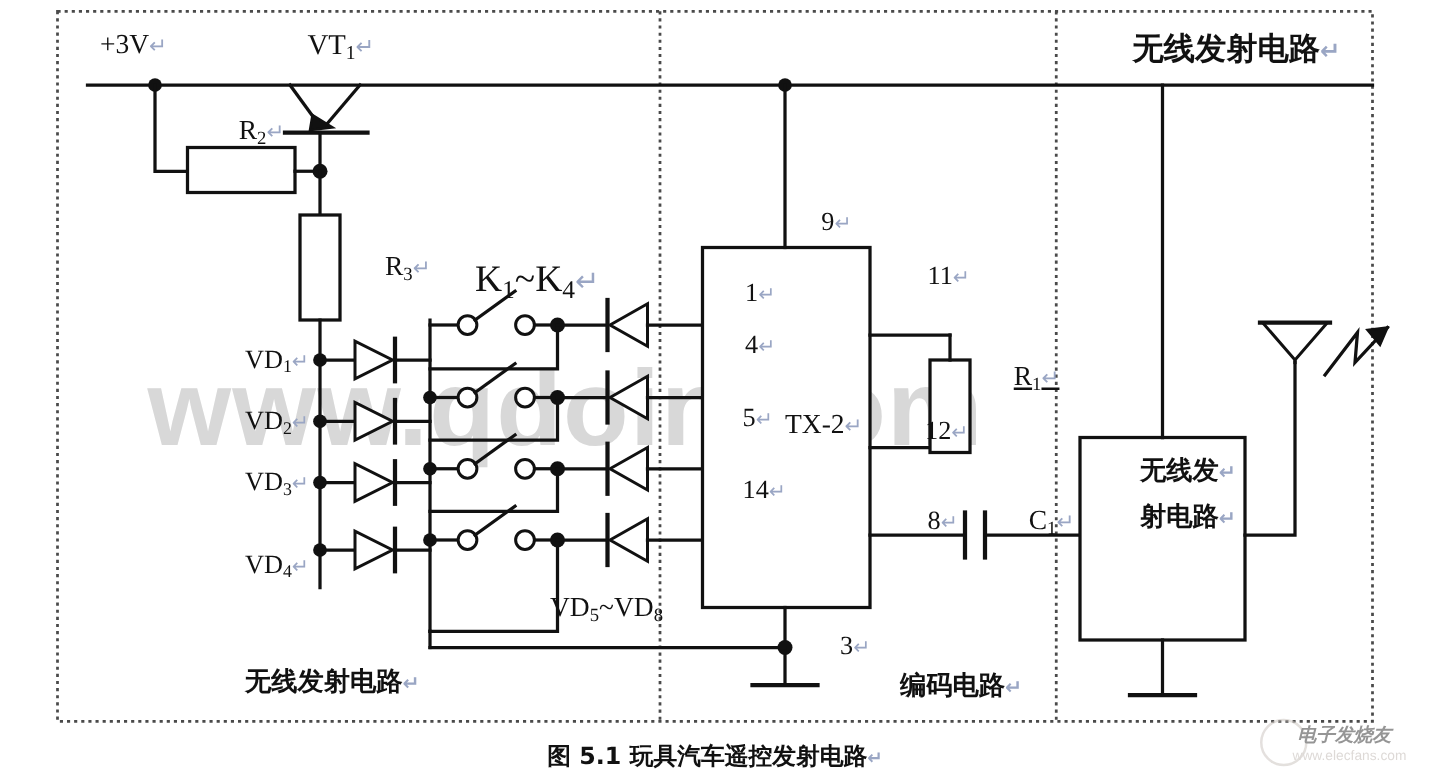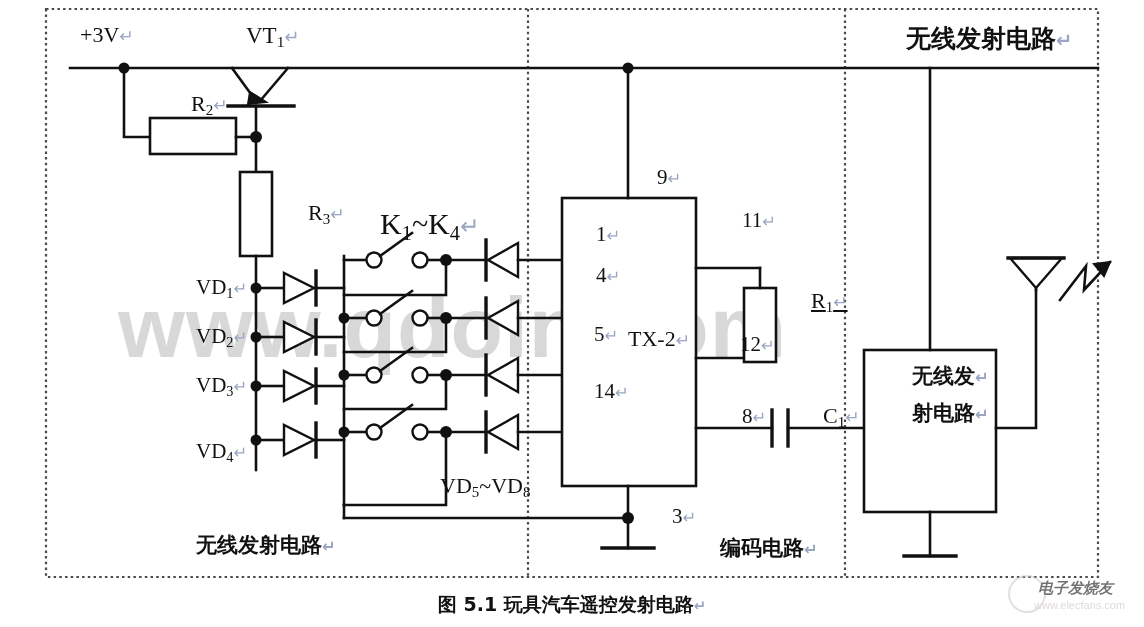--- a/index.html
+++ b/index.html
@@ -17,21 +17,21 @@
   .lbl-cn{font-family:"DejaVu Sans", sans-serif;font-weight:700;}
   .sub{font-size:0.68em;vertical-align:-0.28em;}
   .pilcrow{color:#9aa6c4;font-size:0.78em;}
   .caption{
     position:absolute;left:0;top:592px;width:1144px;text-align:center;
     font-family:"DejaVu Sans", sans-serif;font-weight:700;font-size:19px;color:#111;
   }
   #corner-wm{position:absolute;right:4px;bottom:2px;width:132px;height:54px;
              opacity:.55;user-select:none;}
   #corner-wm .cn{position:absolute;left:30px;top:8px;font-family:"DejaVu Sans",sans-serif;
-             font-size:15px;font-weight:700;color:#000000;font-style:italic;}
+             font-size:15px;font-weight:700;color:#404040;font-style:italic;}
   #corner-wm .url{position:absolute;left:26px;top:28px;font-family:"Liberation Sans",sans-serif;
              font-size:11px;color:#c2bbb6;}
   #corner-wm .ring{position:absolute;left:0;top:4px;width:34px;height:34px;border:2px solid #cdc7c2;
              border-radius:50%;}
 </style>
 </head>
 <body>
 
 <div id="root">
 

